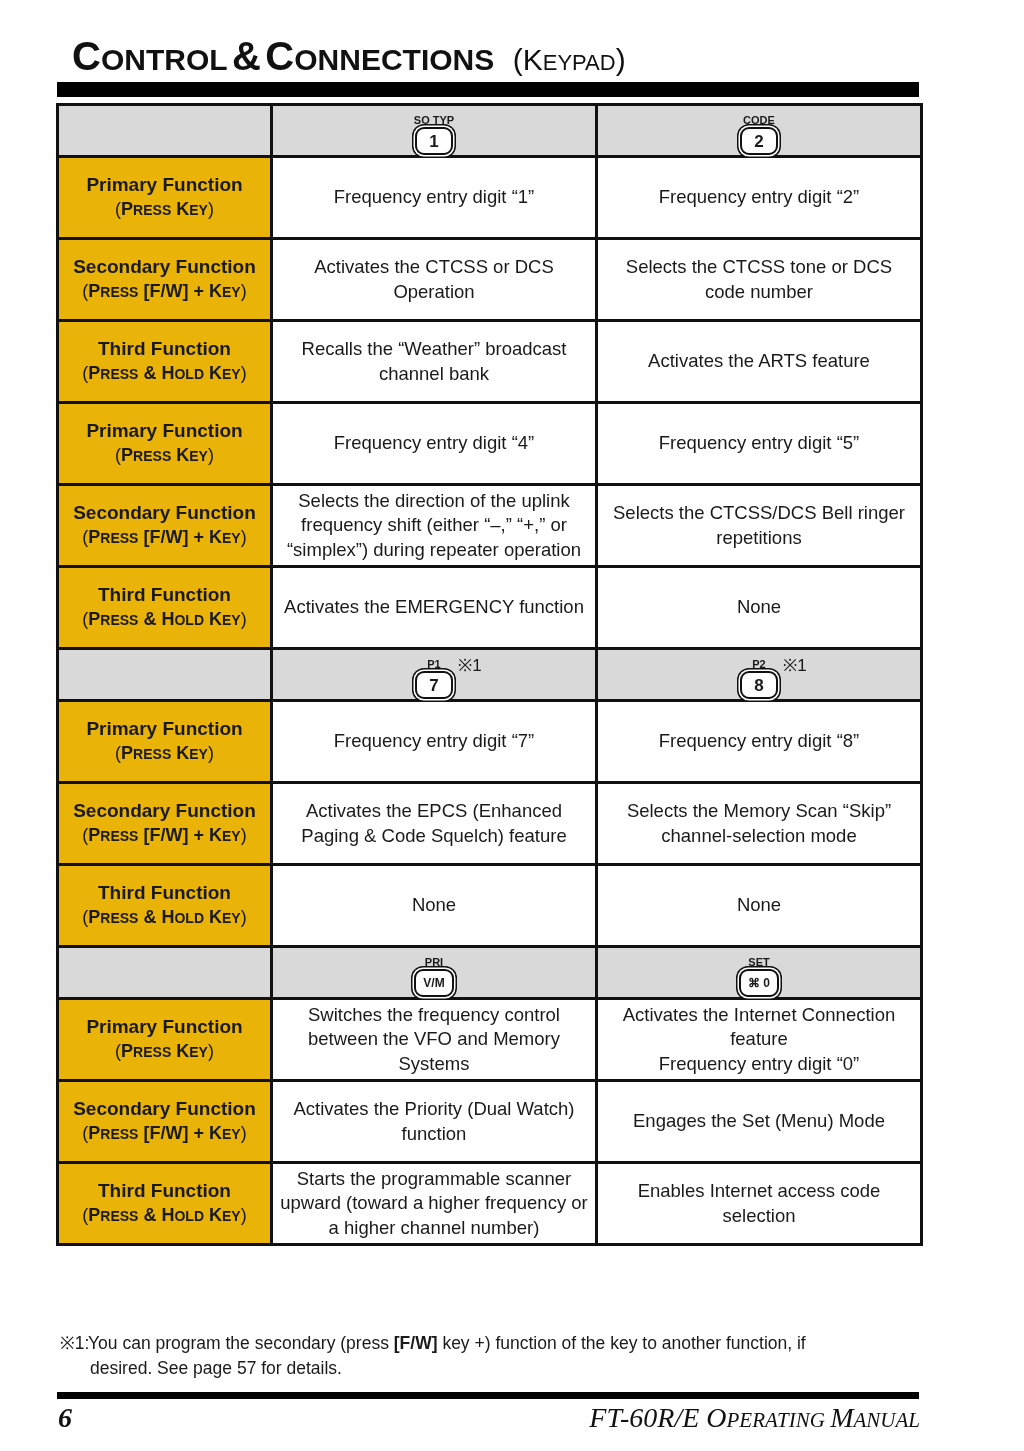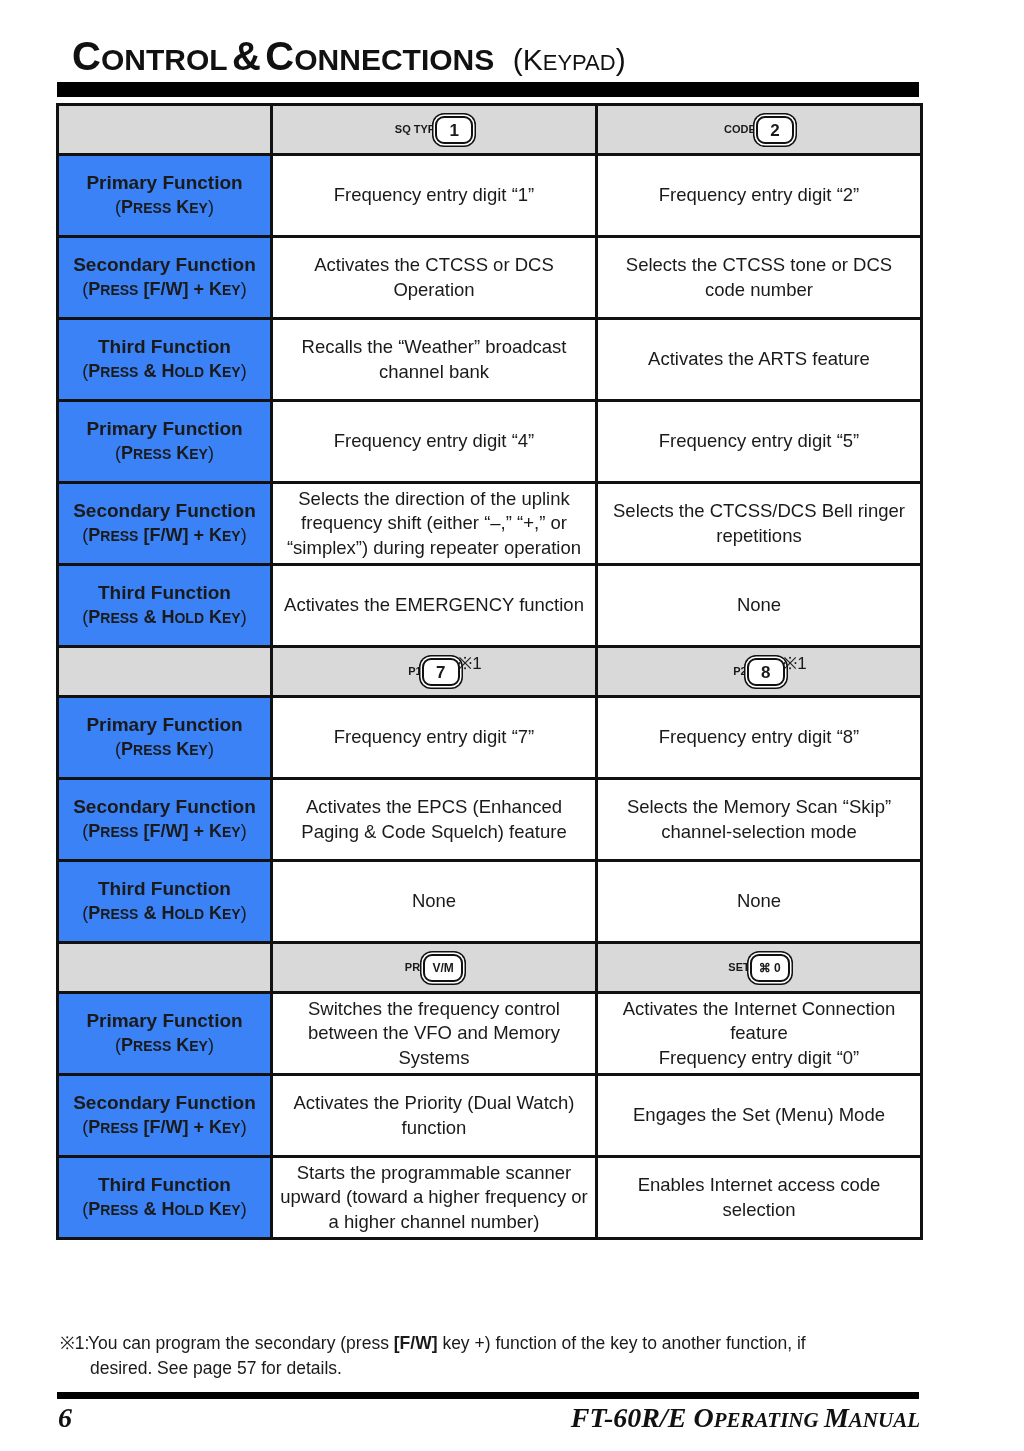--- a/index.html
+++ b/index.html
@@ -15,43 +15,43 @@
     .top-rule { position:absolute; left:57px; top:82px; width:862px; height:15px; background:#000; }
 
     table.keys { position:absolute; left:56px; top:103px; width:864px; border-collapse:collapse; table-layout:fixed; }
     table.keys td { border:3px solid #111; text-align:center; vertical-align:middle; padding:0 6px; font-size:18.5px; line-height:24.5px; color:#1a1a1a; }
     table.keys col.c0 { width:214px; }
     table.keys col.c1 { width:325px; }
     table.keys col.c2 { width:325px; }
 
     tr.keyrow td { background:#d9d9d9; height:47px; }
     tr.keyrow td.kcell { position:relative; }
-    td.label { background:#3b82f6; font-weight:bold; }
+    td.label { background:#eab308; font-weight:bold; }
     td.label .l1 { font-size:19px; display:block; }
     td.label .l2 { font-size:18px; display:block; font-weight:normal; }
     td.label .l2 b { font-weight:bold; }
     td.label .sc { font-size:14px; font-weight:bold; }
     td.desc { background:#fff; }
 
-    .key { display:inline-flex; flex-direction:row; align-items:center; }
+    .key { display:inline-flex; flex-direction:column; align-items:center; }
     .key .cap { font-size:11px; font-weight:bold; line-height:11px; letter-spacing:0px; margin-bottom:1px; }
     .key .btn { width:34px; height:24px; border:2.5px solid #111; border-radius:9px; box-shadow:0 0 0 1.5px #fff, 0 0 0 3px #111; background:#fff; display:flex; align-items:center; justify-content:center; font-weight:bold; font-size:17px; line-height:17px; }
     .key .btn.wide { width:36px; font-size:12px; }
     .note-mark { position:absolute; font-size:17px; top:4px; }
 
     tr.r85 td { height:79px; }
     tr.r79 td { height:79px; }
 
     .footnote { position:absolute; left:60px; top:1331px; width:862px; font-size:17.5px; line-height:25px; color:#1a1a1a; }
     .footnote .mk { display:inline-block; width:28px; }
     .footnote .l2 { padding-left:30px; display:block; }
 
     .bottom-rule { position:absolute; left:57px; top:1392px; width:862px; height:7px; background:#000; }
     .page-num { position:absolute; left:58px; top:1402px; font-family:"Liberation Serif", serif; font-style:italic; font-weight:bold; font-size:28px; }
-    .manual-title { position:absolute; right:104px; top:1402px; font-family:"Liberation Serif", serif; font-style:italic; font-weight:bold; font-size:28px; }
+    .manual-title { position:absolute; right:104px; top:1402px; font-family:"Liberation Serif", serif; font-style:italic; font-weight:normal; font-size:28px; }
     .manual-title .sc { font-size:21px; }
   </style>
 </head>
 <body>
 
 <div class="title">
   <span class="big">C</span><span class="sc">ONTROL</span>
   <span class="big">&amp;</span>
   <span class="big">C</span><span class="sc">ONNECTIONS</span>
   <span class="sub"><span class="big2">(</span><span class="big2">K</span><span class="sc2">EYPAD</span><span class="big2">)</span></span>

